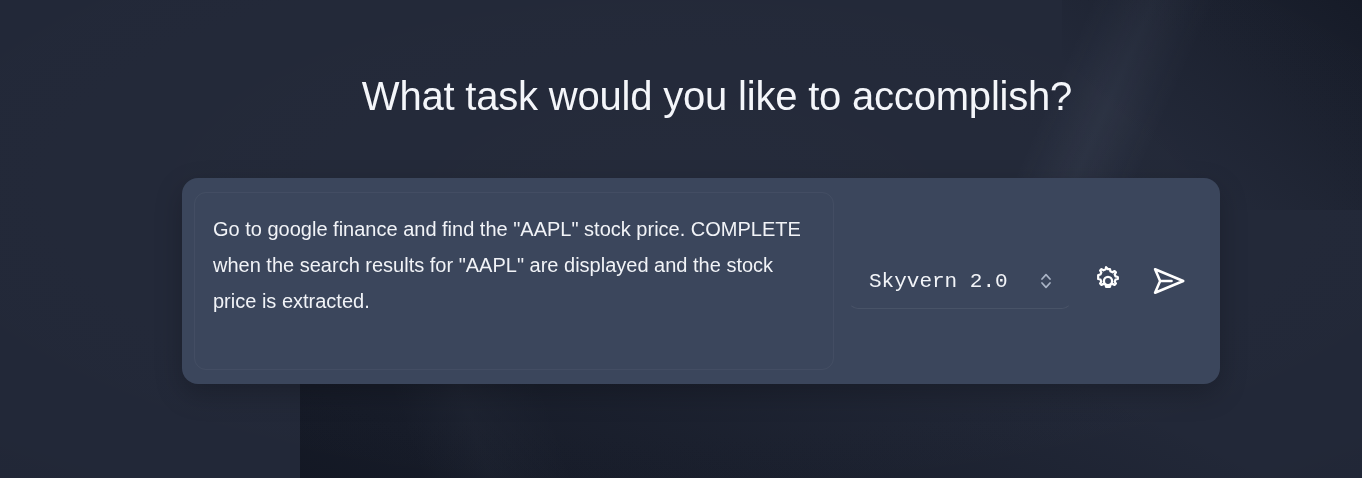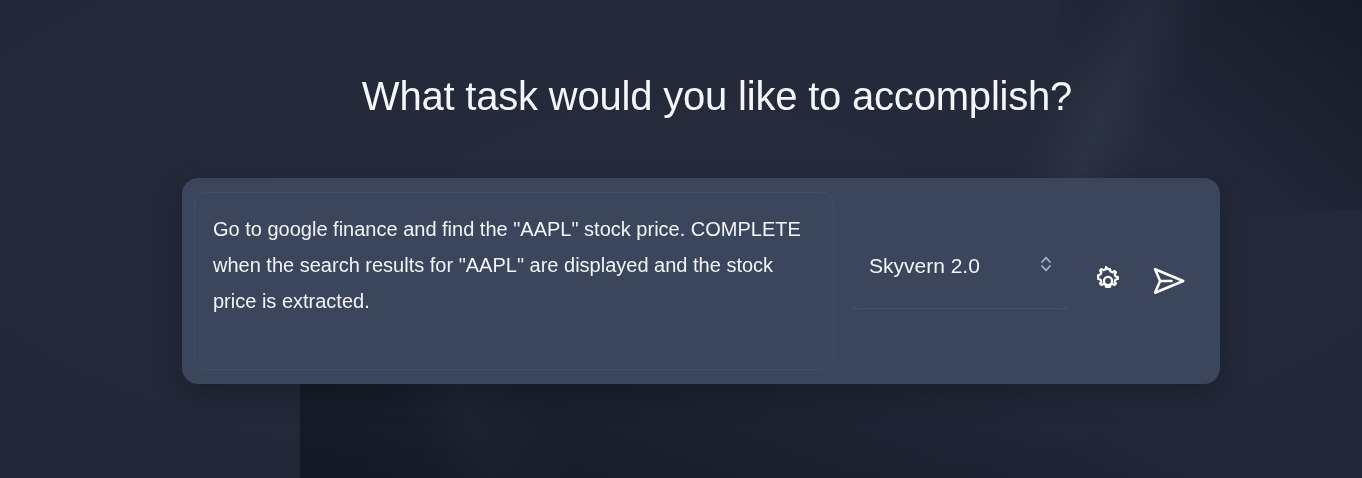--- a/index.html
+++ b/index.html
@@ -149,29 +149,30 @@
     gap: 14px;
     padding-right: 26px;
     padding-left: 14px;
   }
 
   .model-select {
     position: relative;
     height: 56px;
     min-width: 224px;
     display: flex;
-    align-items: flex-start;
+    align-items: center;
     justify-content: space-between;
     gap: 16px;
     padding: 0 18px 0 20px;
     border-radius: 10px;
     border: 1px solid transparent;
     border-bottom-color: rgba(255,255,255,0.07);
     background: transparent;
     cursor: pointer;
+    font-family: Liberation Mono, monospace;
   }
   .model-select-value {
     font-size: 21px;
     color: #f2f4f8;
     white-space: nowrap;
   }
   .icon-chevrons {
     flex: 0 0 auto;
     width: 14px;
     height: 20px;

